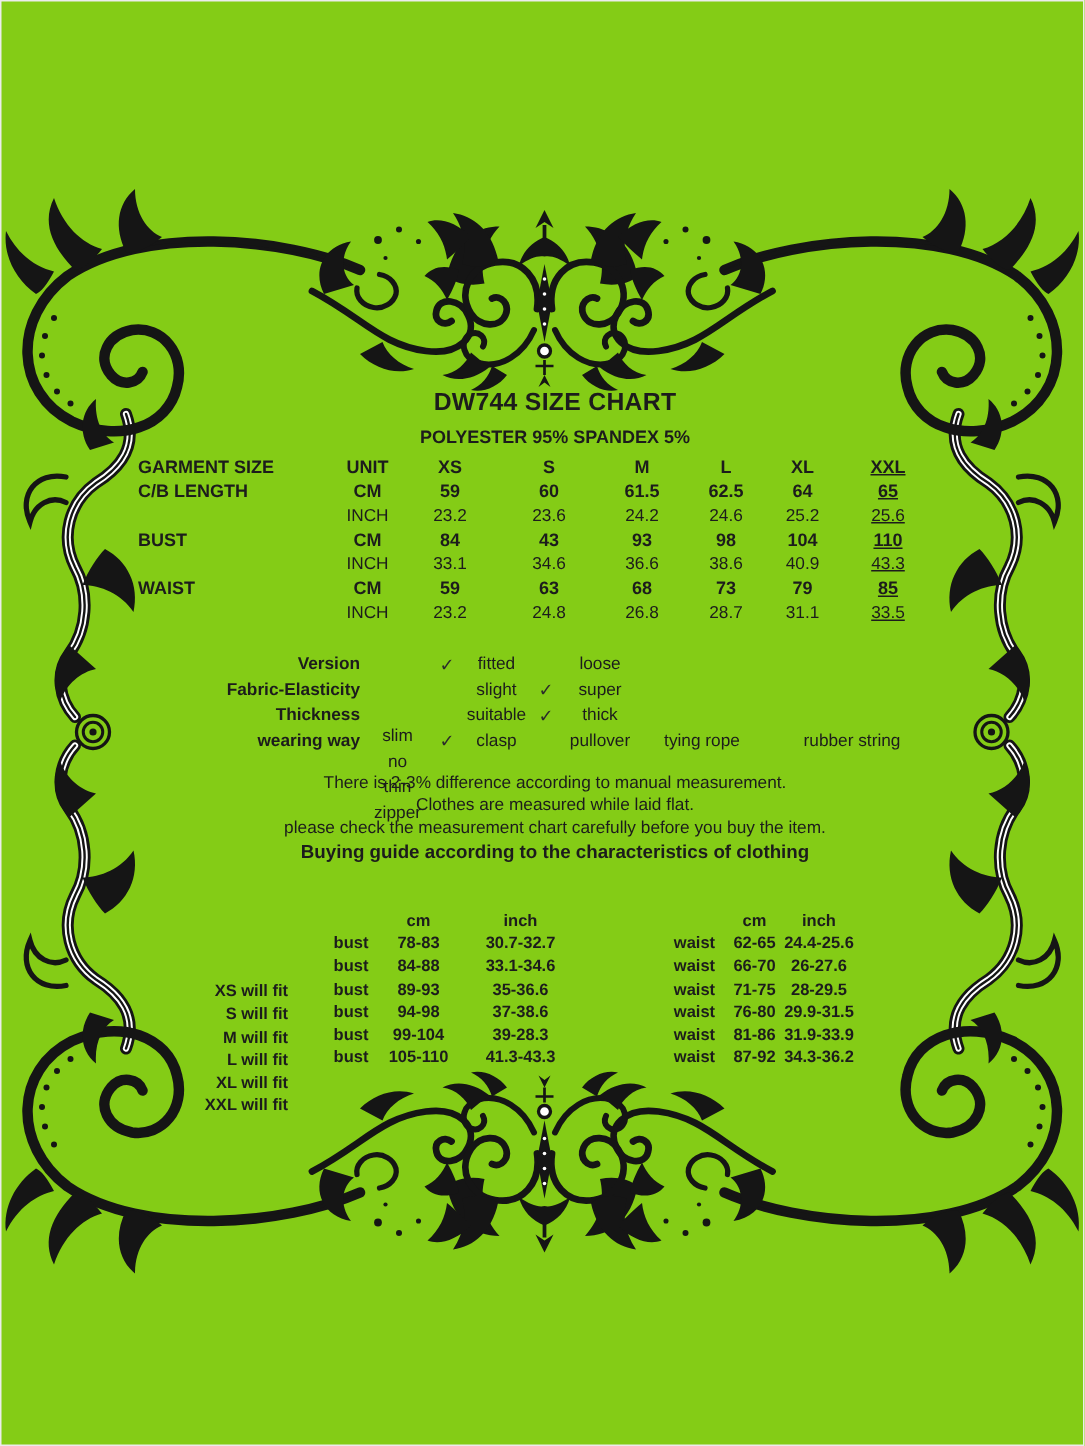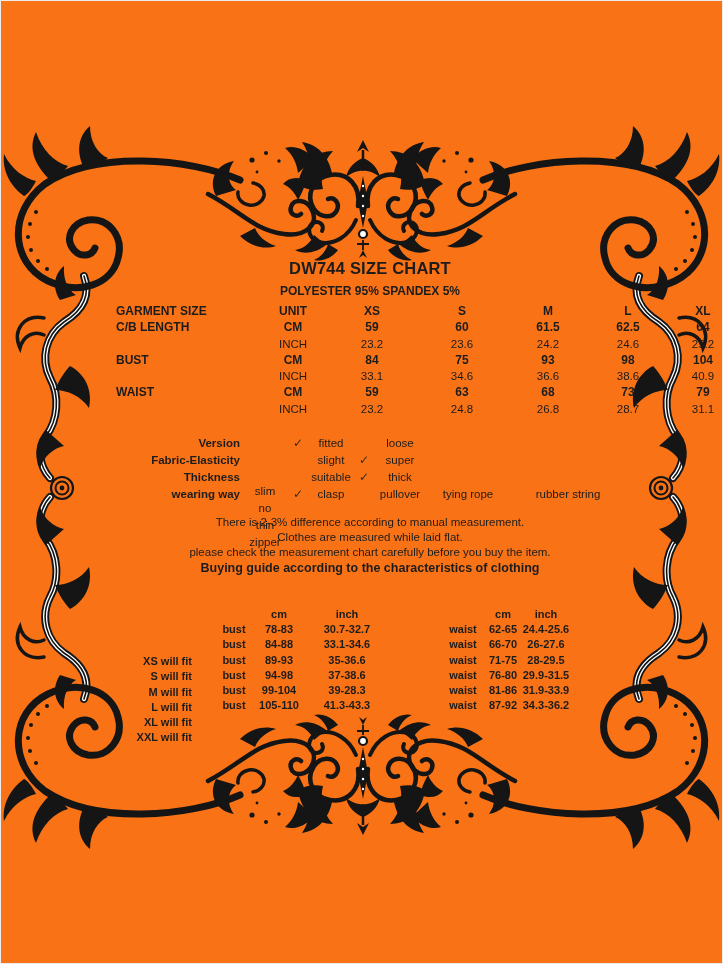--- a/index.html
+++ b/index.html
@@ -1,36 +1,36 @@
 <!DOCTYPE html>
 <html><head>
 <meta charset="utf-8">
 <style>
   html, body { margin:0; padding:0; }
   body {
     width:723px; height:964px; background:#ffffff; overflow:hidden; position:relative;
     font-family:"Liberation Sans", sans-serif; color:#1c1c1c;
     -webkit-font-smoothing:antialiased;
   }
-  .page { position:absolute; inset:0; background:#f97316; box-shadow: inset 0 0 0 1px #ececec; }
+  .page { position:absolute; inset:0; background:#84cc16; box-shadow: inset 0 0 0 1px #ececec; }
   .ornament { position:absolute; left:0; top:0; width:723px; height:964px; z-index:0; }
   .content { position:absolute; inset:0; z-index:1; }
 
   .centered { position:absolute; left:0; width:740px; text-align:center; white-space:nowrap; }
   .title    { top:259px; font-size:16.5px; font-weight:bold; letter-spacing:.2px; }
   .subtitle { top:284px; font-size:12px;   font-weight:bold; }
 
   
   .size-table { position:absolute; top:303px; left:92px; }
   .srow { display:flex; height:16.3px; line-height:16.3px; font-size:12px; font-weight:bold; white-space:nowrap; }
   .srow[data-weight="normal"] { font-weight:normal; font-size:11.5px; }
-  .sc  { text-align:center; flex:0 0 auto;margin-left:24px; }
+  .sc  { text-align:center; flex:0 0 auto; }
   .sc0 { width:133px; text-align:left; }
   .sc1 { width:40px; } .sc2 { width:70px; } .sc3 { width:62px; } .sc4 { width:62px; }
-  .sc5 { width:50px; } .sc6 { width:52px; } .sc7 { width:62px; }
+  .sc5 { width:50px; } .sc6 { width:52px; } .sc7 { width:62px;text-decoration:underline; }
 
   
   .attr-table { position:absolute; top:435px; left:0; }
   .arow { display:flex; height:17px; line-height:17px; font-size:11.5px; white-space:nowrap; }
   .ac { text-align:center; flex:0 0 auto; }
   .a-label { width:208px; text-align:right; font-weight:bold;padding-left:32px; }
   .a1 { width:50px;margin-top:48px; } .a2 { width:16px; } .a3 { width:50px; } .a4 { width:16px; }
   .a5 { width:56px; } .a6 { width:80px; } .a7 { width:120px; }
   .check { font-family:"DejaVu Sans", sans-serif; font-size:12px; color:#2b2b2b; }
 
@@ -179,21 +179,21 @@
         <span class="sc sc3">23.6</span>
         <span class="sc sc4">24.2</span>
         <span class="sc sc5">24.6</span>
         <span class="sc sc6">25.2</span>
         <span class="sc sc7">25.6</span>
       </div>
         <div class="srow" data-weight="bold">
         <span class="sc sc0">BUST</span>
         <span class="sc sc1">CM</span>
         <span class="sc sc2">84</span>
-        <span class="sc sc3">75</span>
+        <span class="sc sc3">43</span>
         <span class="sc sc4">93</span>
         <span class="sc sc5">98</span>
         <span class="sc sc6">104</span>
         <span class="sc sc7">110</span>
       </div>
         <div class="srow" data-weight="normal">
         <span class="sc sc0"></span>
         <span class="sc sc1">INCH</span>
         <span class="sc sc2">33.1</span>
         <span class="sc sc3">34.6</span>

